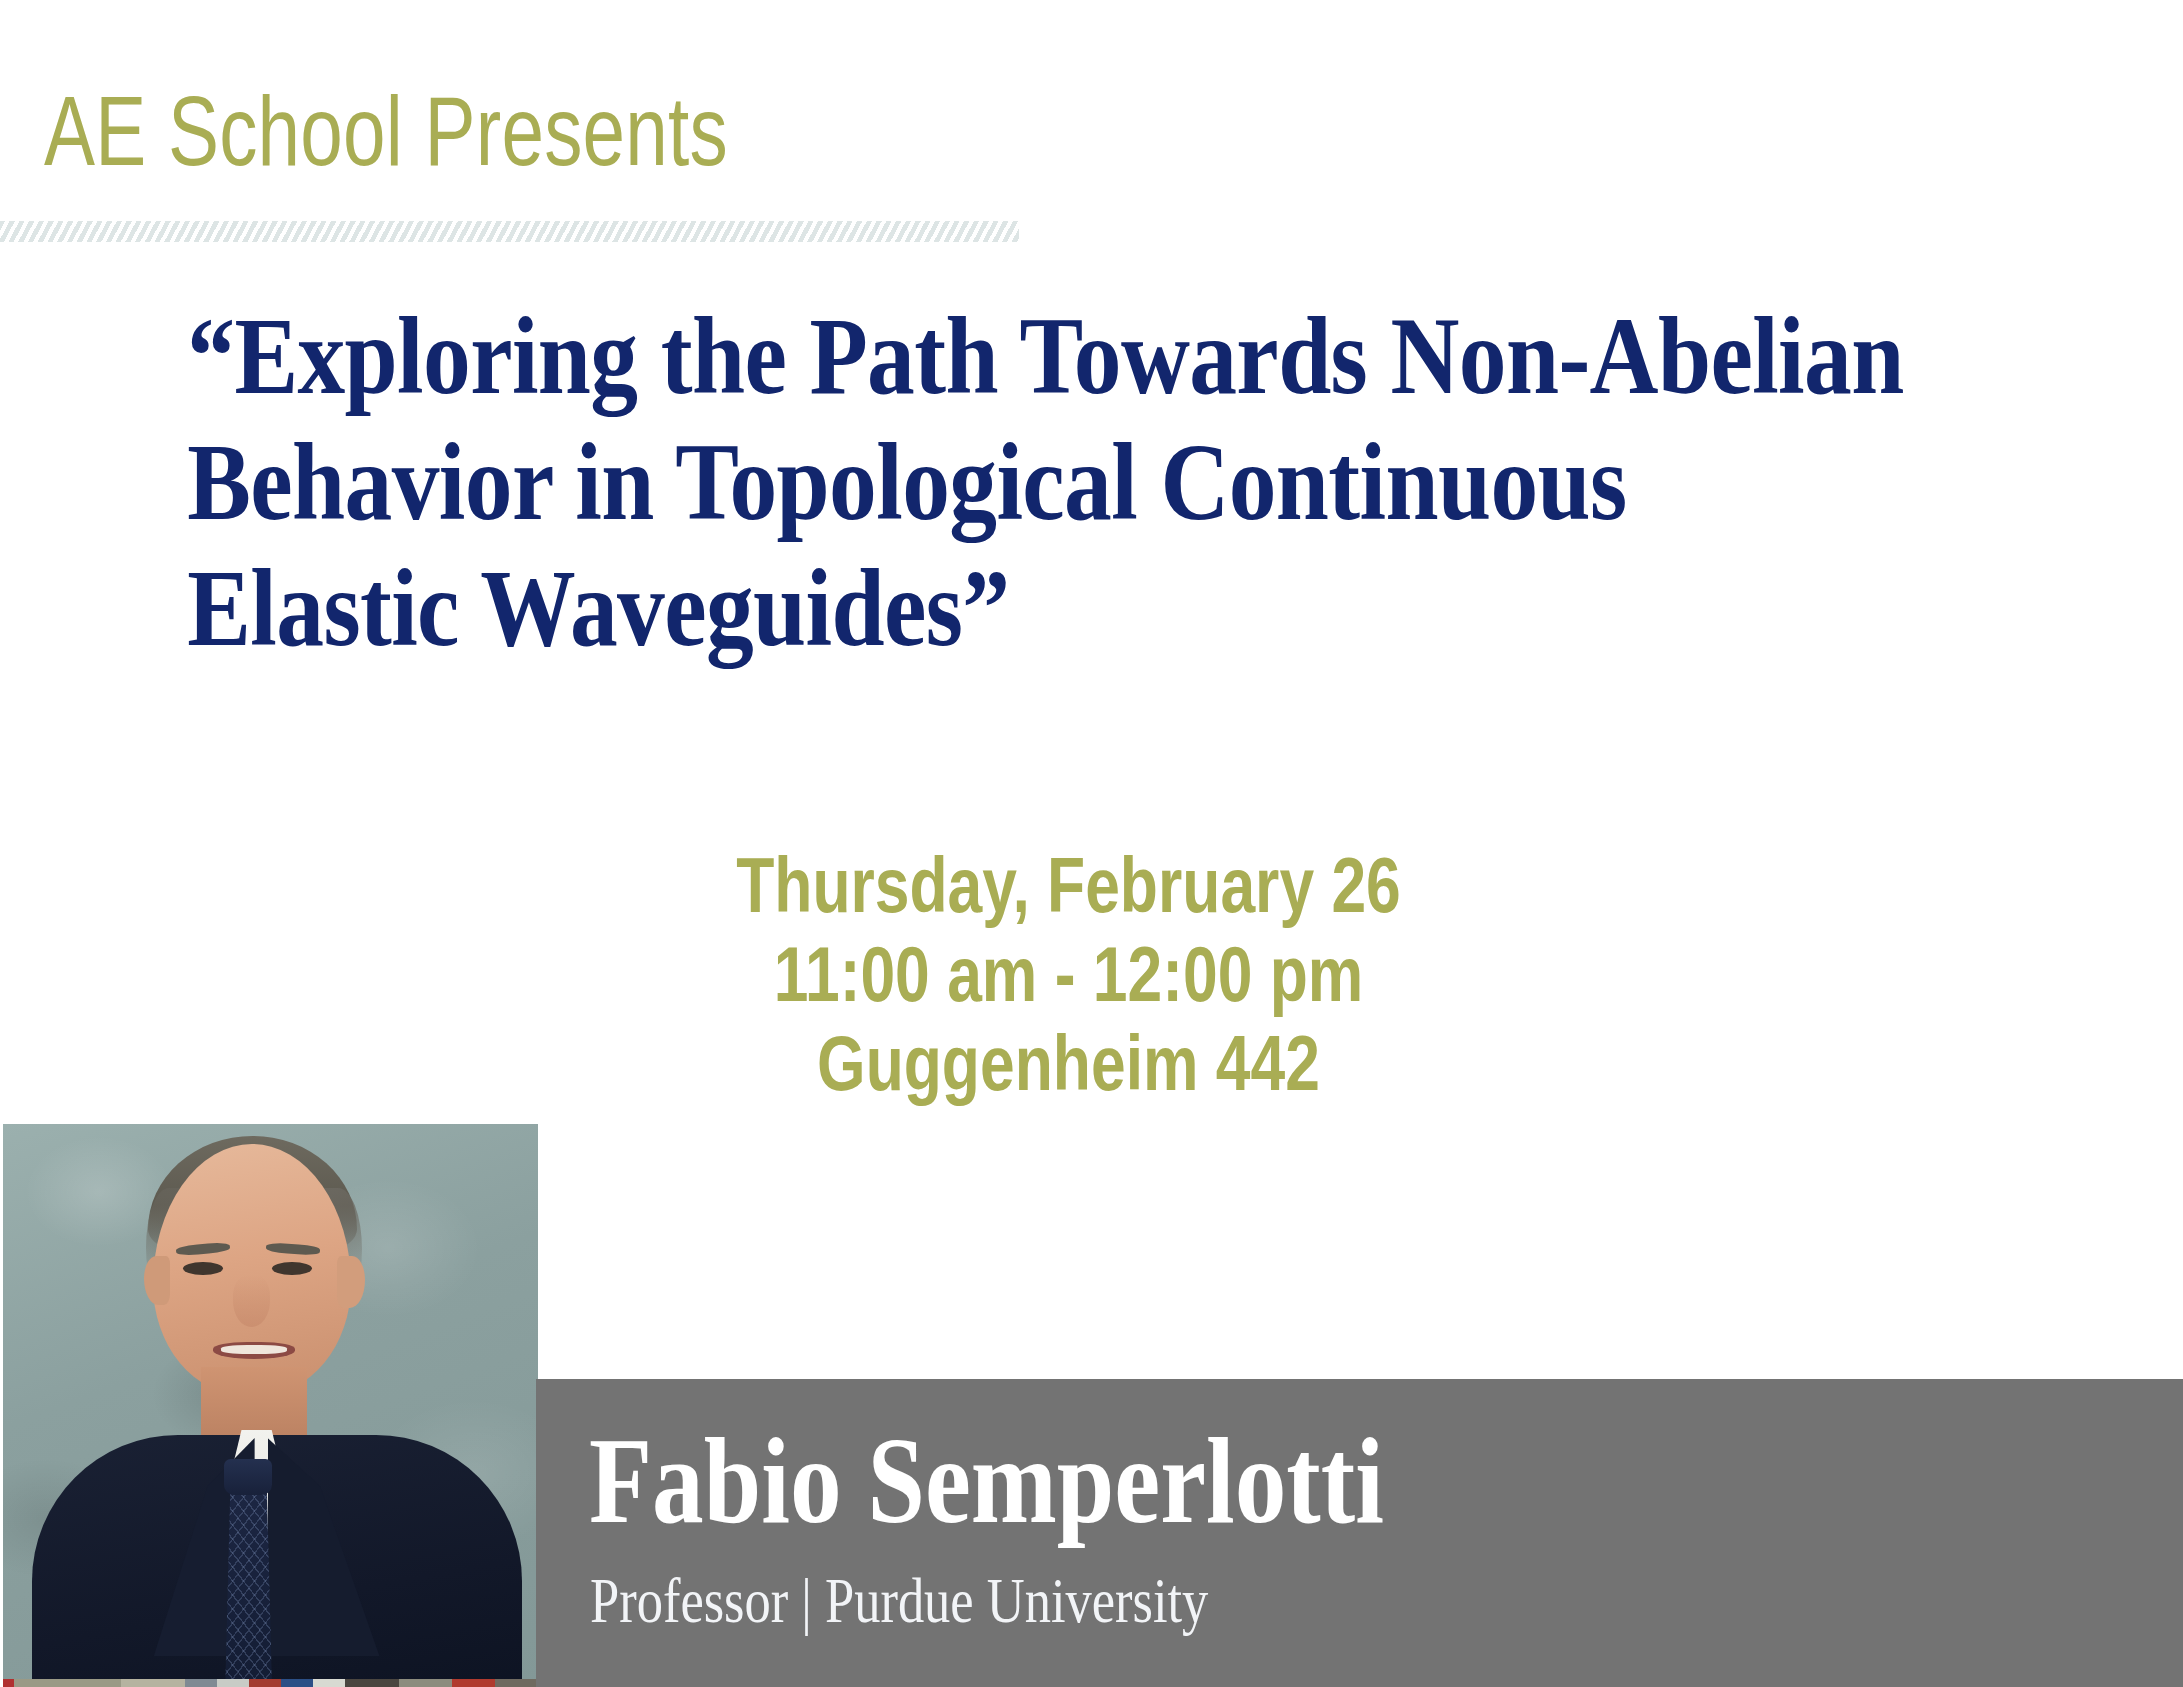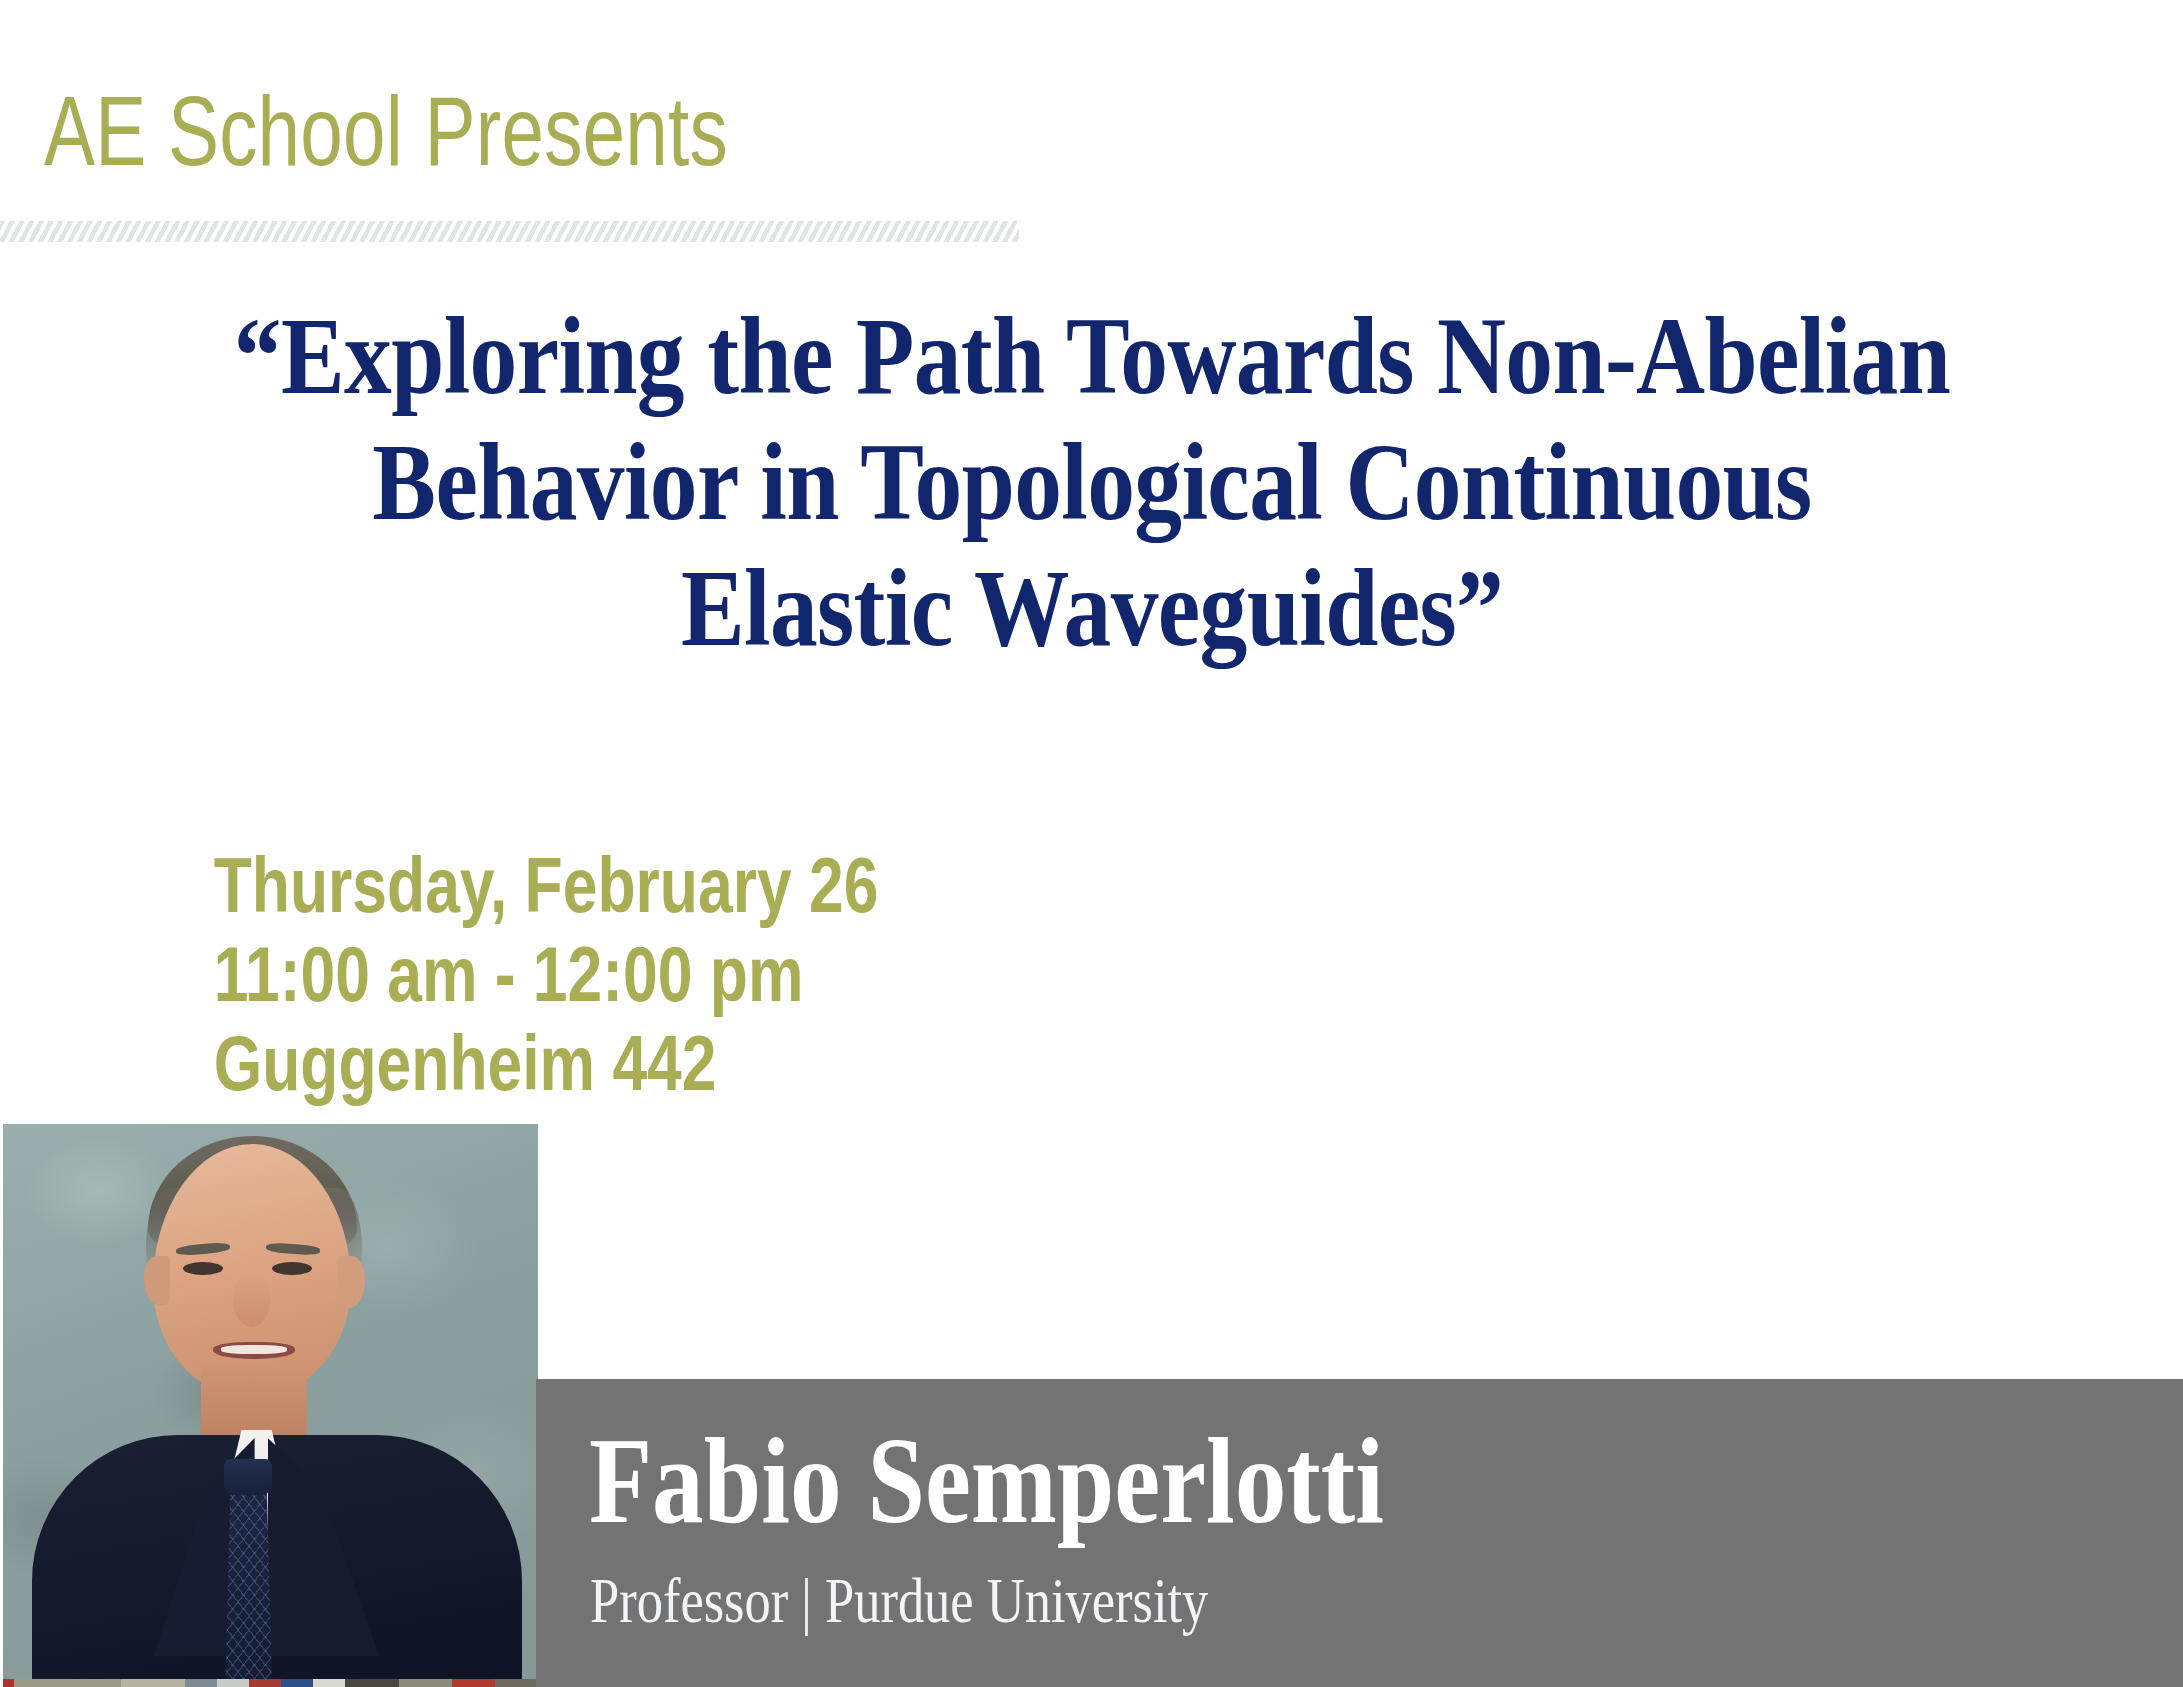--- a/index.html
+++ b/index.html
@@ -51,42 +51,41 @@
         #ffffff 8.6px
     );
   }
 
   
   #title-block {
     position: absolute;
     left: 40px;
     top: 311px;
     width: 2104px;
-    text-align: center;
   }
   .title-line {
     font-family: "Liberation Serif", serif;
     font-weight: 700;
     font-size: 111px;
     line-height: 90px;
     color: #12266d;
     white-space: nowrap;
     transform: scaleX(0.86);
     transform-origin: center center;
     letter-spacing: -0.7px;
   }
   .title-line + .title-line { margin-top: 36px; }
 
   
   #details-block {
     position: absolute;
     left: 0px;
     top: 853px;
     width: 2137px;
-    text-align: left;
+    text-align: center;
   }
   .detail-line {
     font-family: "Liberation Sans", sans-serif;
     font-weight: 700;
     font-size: 78px;
     line-height: 64px;
     color: #a9ad54;
     white-space: nowrap;
     transform: scaleX(0.80);
     transform-origin: center center;

